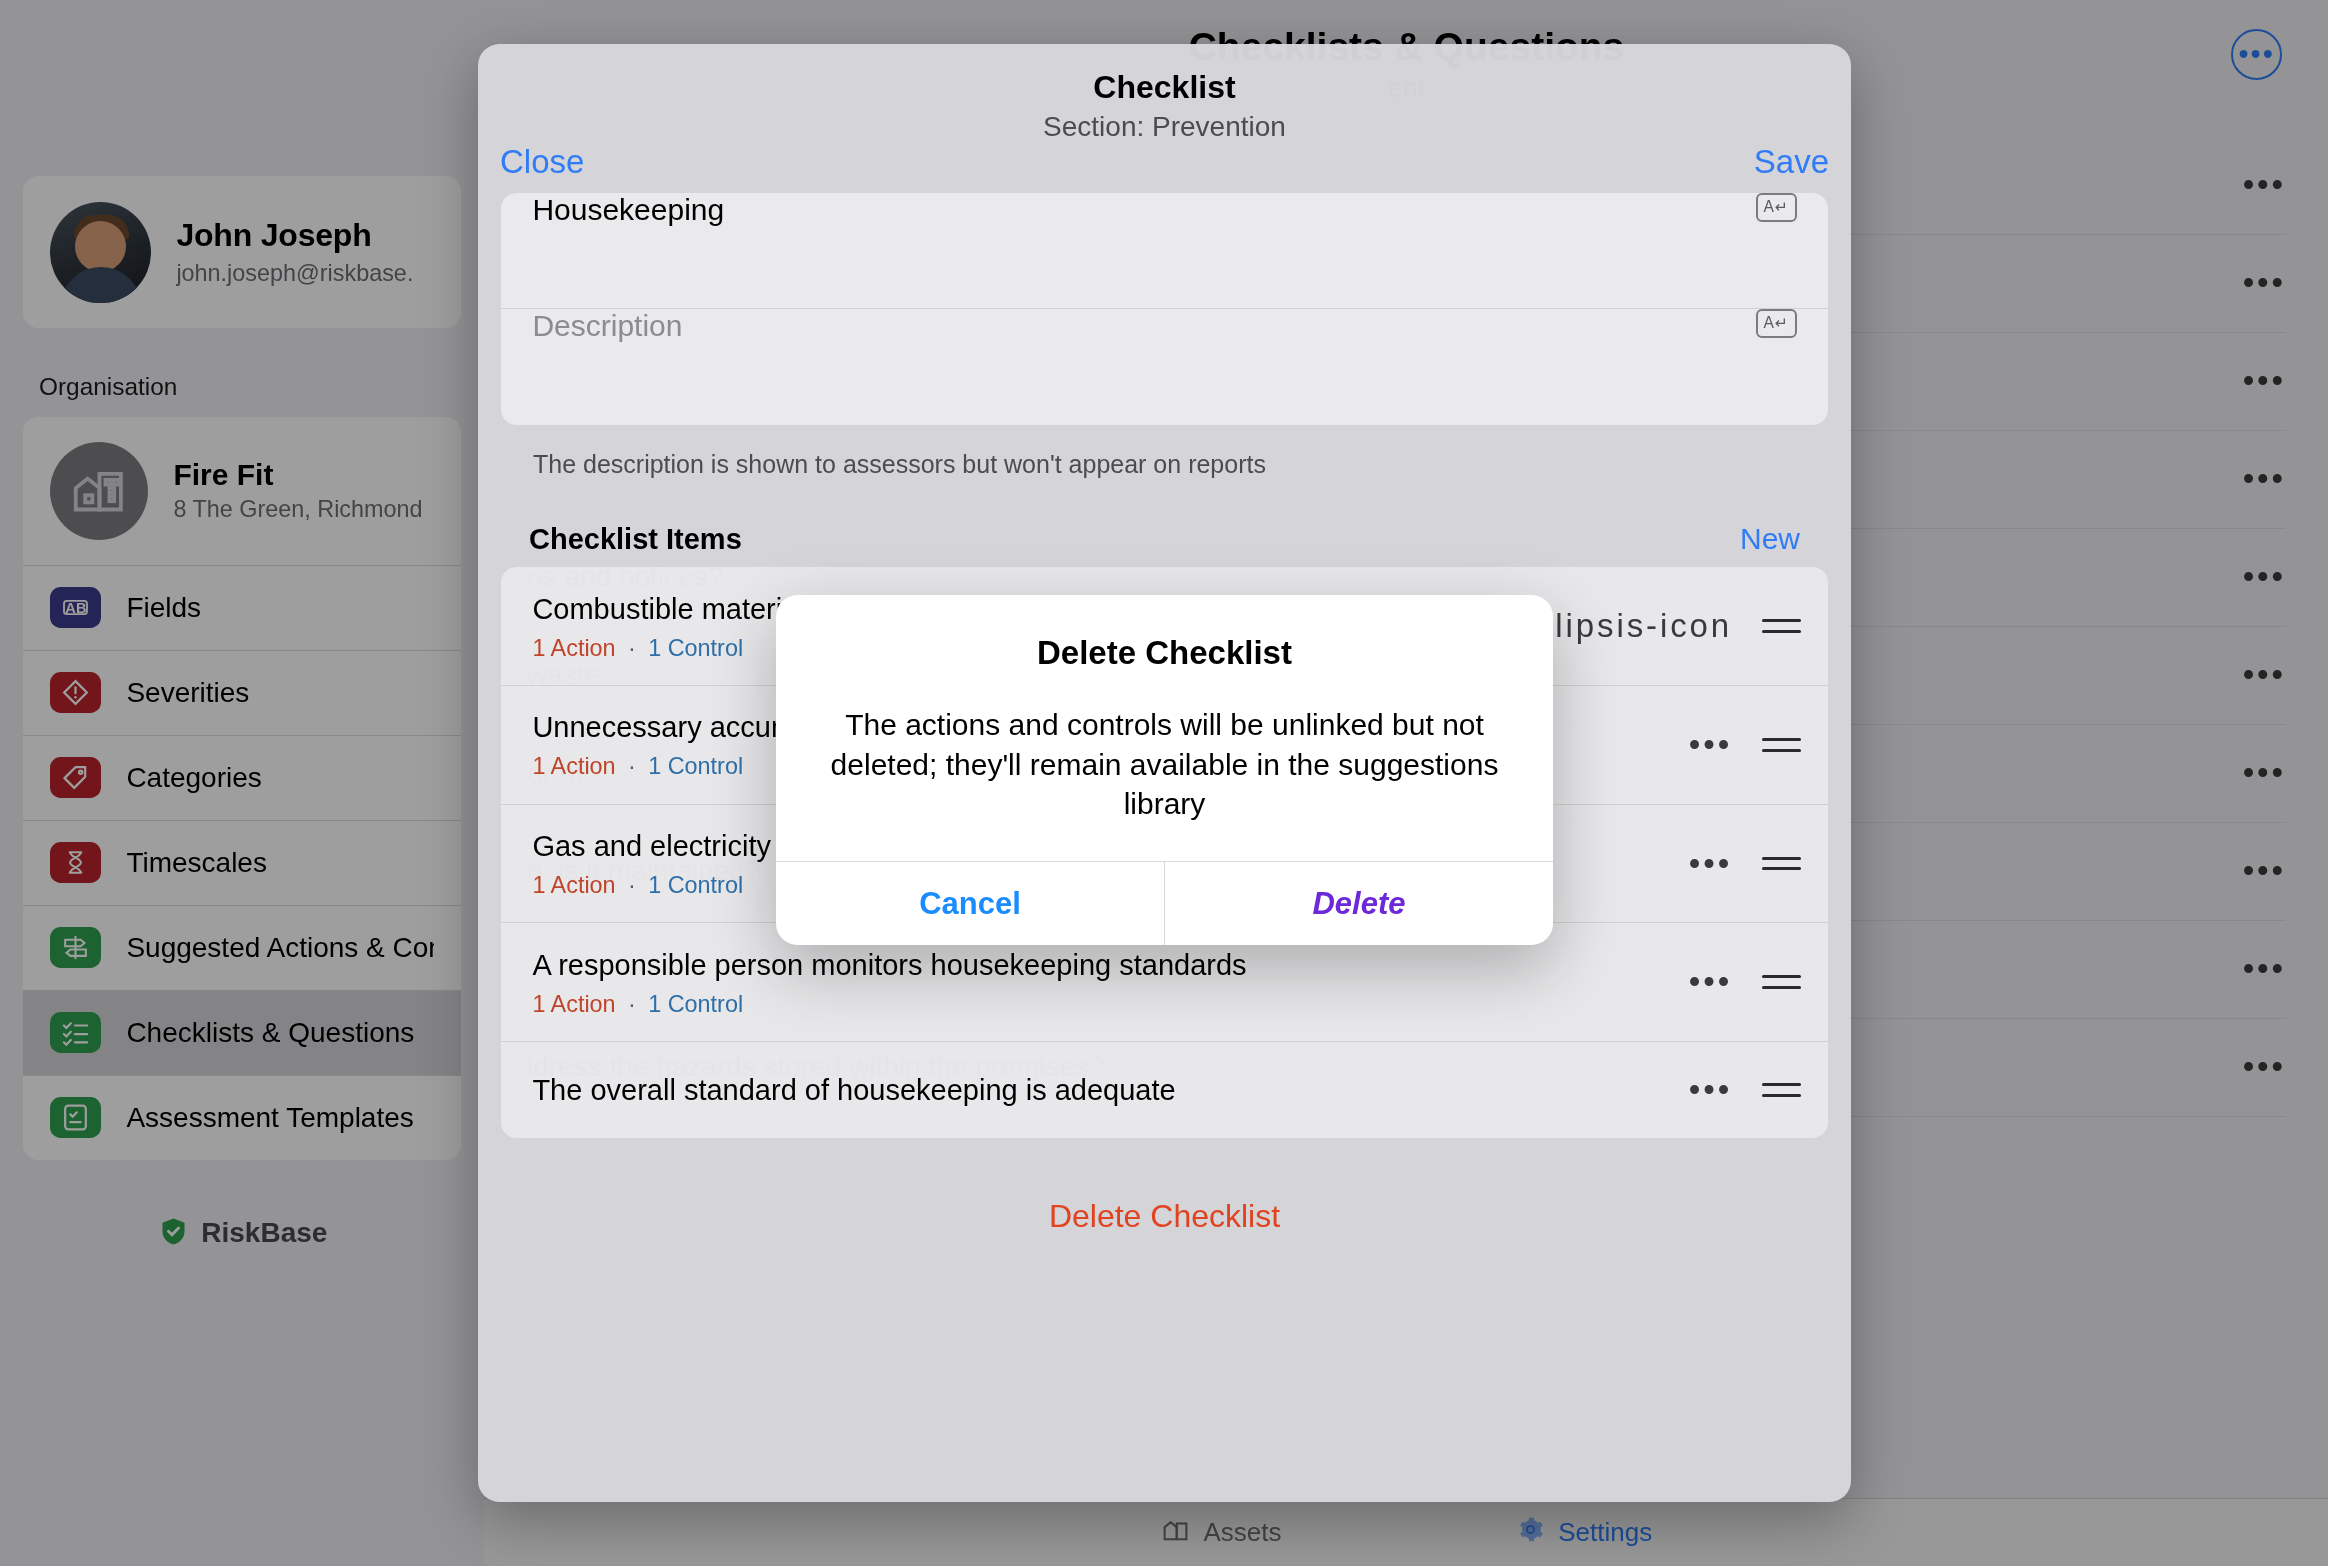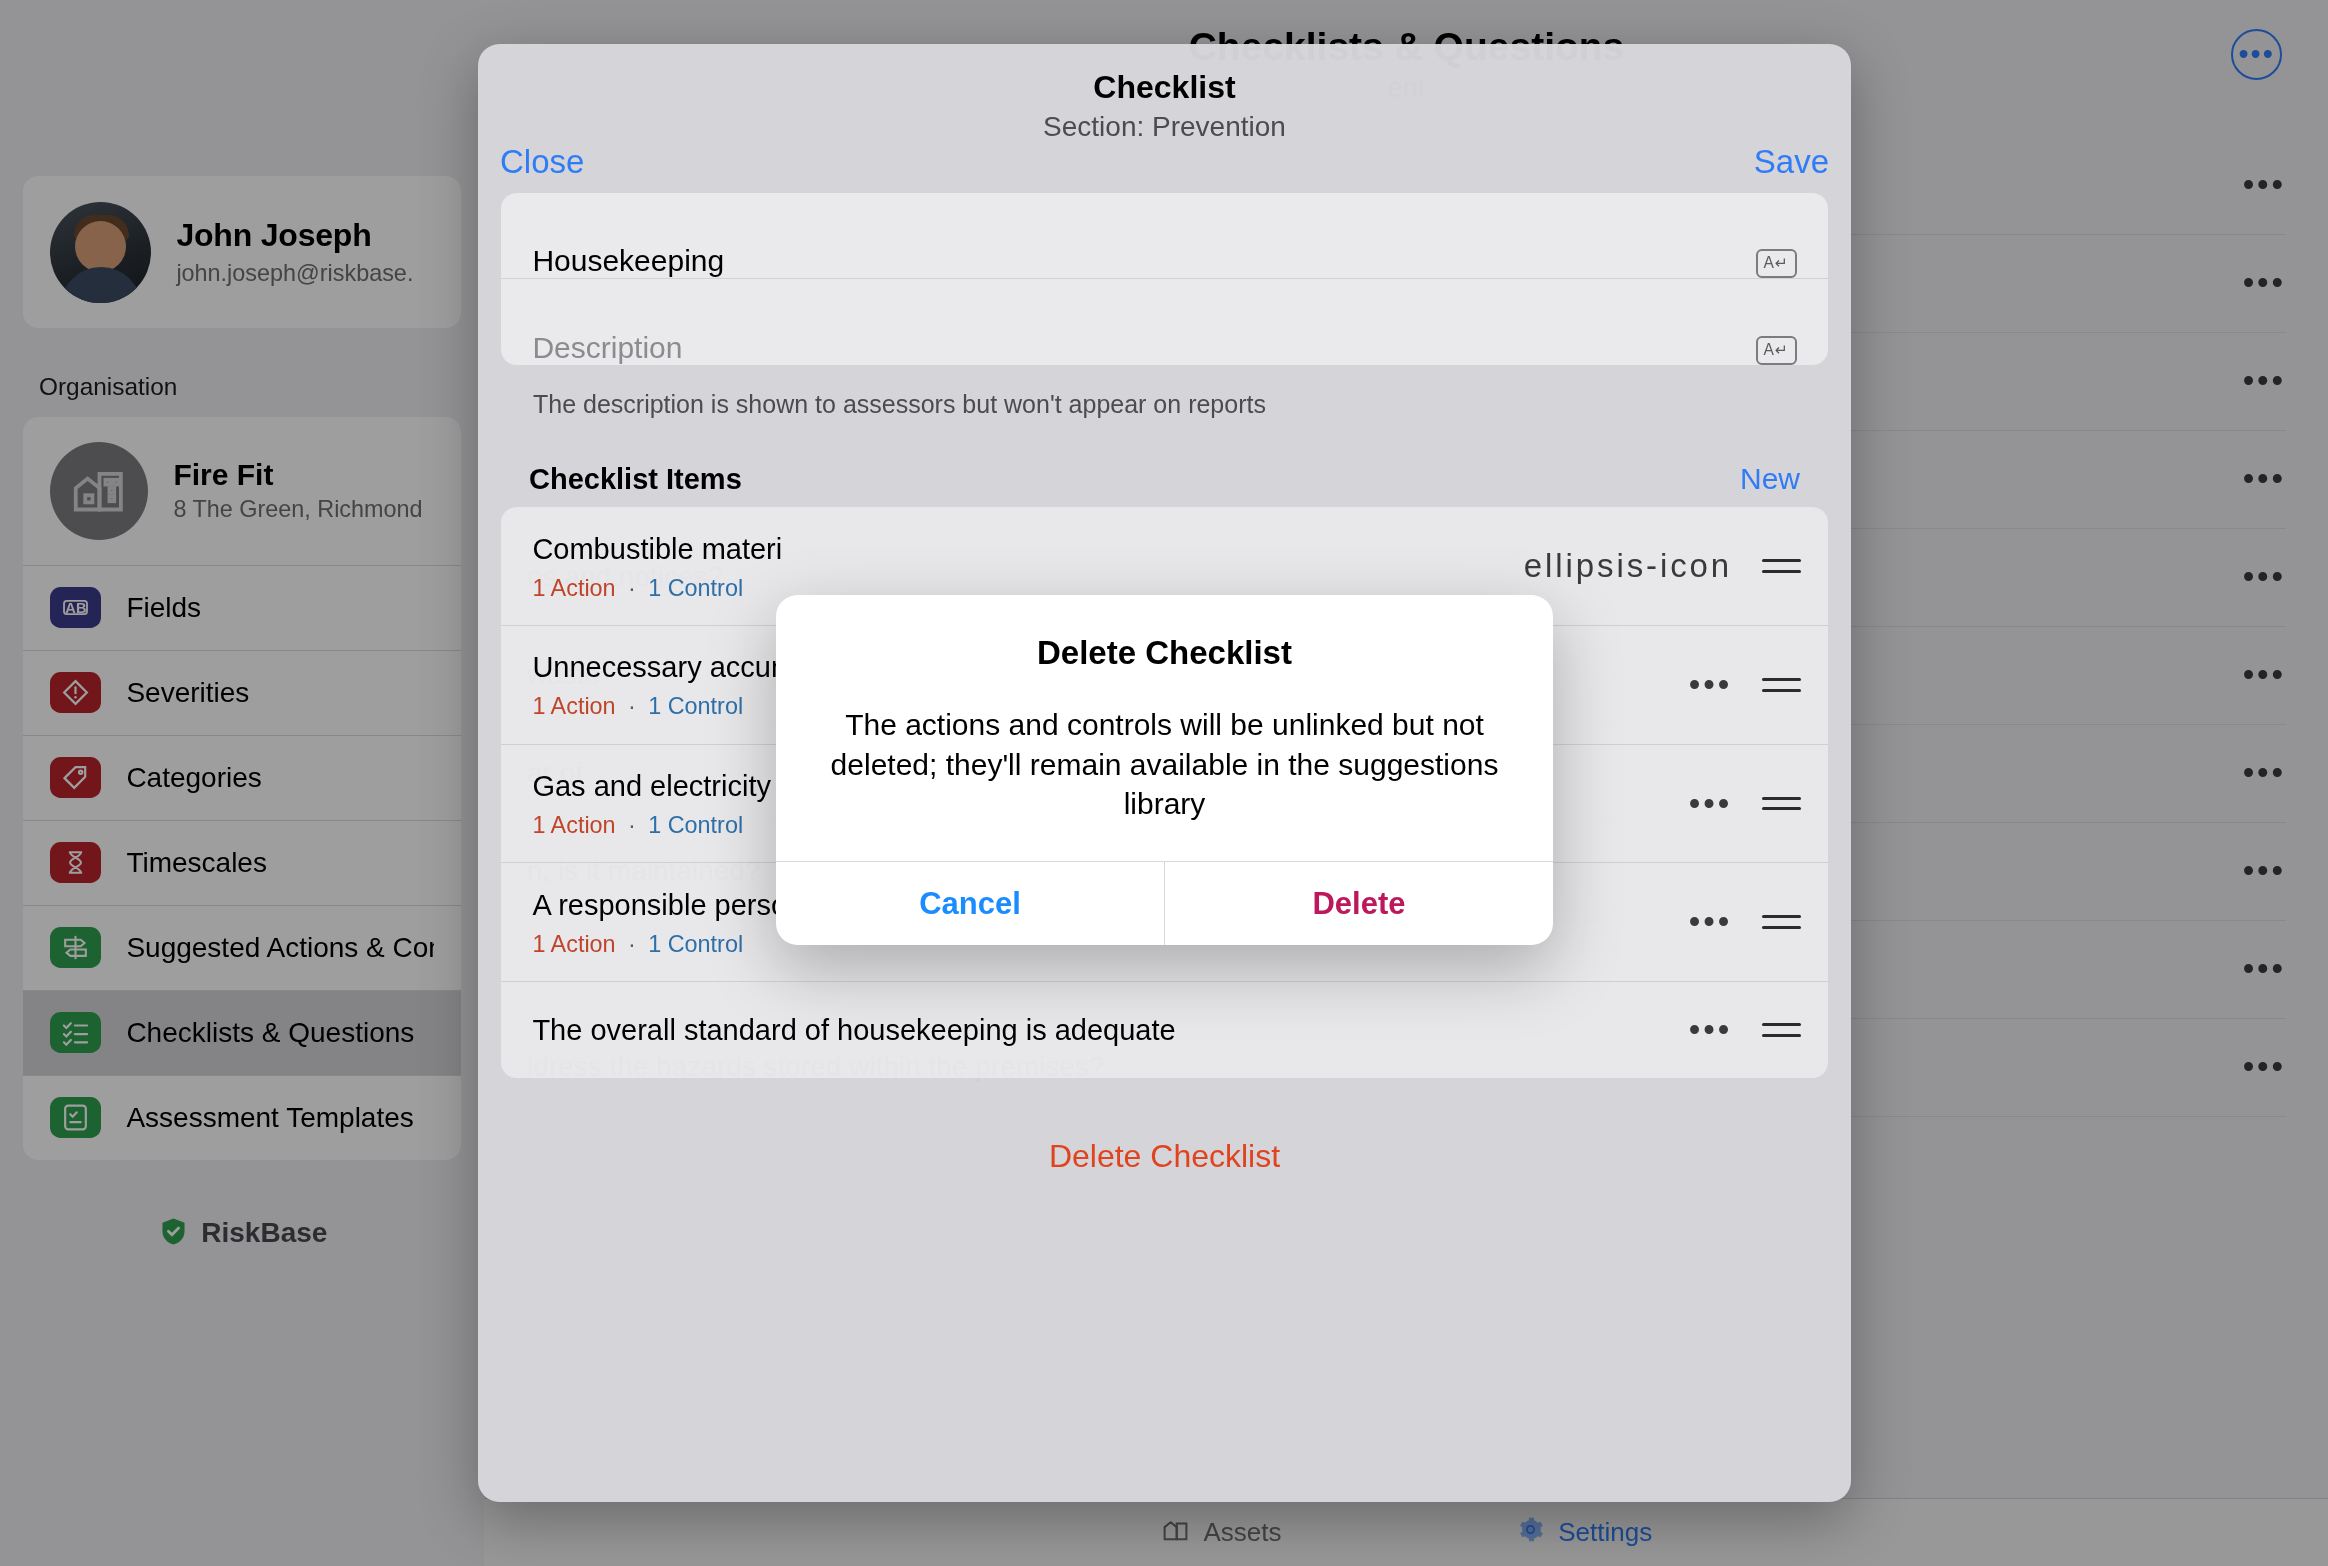--- a/index.html
+++ b/index.html
@@ -178,22 +178,22 @@
   .sheet-title { font-size: 32px; font-weight: 700; color: #000; }
   .sheet-sub   { font-size: 28px; color: #4b4b50; margin-top: 4.9px;}
 
   .field-group {
     margin: 11.7px 23.4px 0 23.4px;
     background: rgba(255,255,255,0.50);
     border-radius: 15.6px;
     overflow: hidden;
   }
   .field-row {
-    height: 86px;
-    display: flex; align-items: flex-end;
+    height: 116px;
+    display: flex; align-items: flex-start;
     padding: 0 31px;
     font-size: 30px; color: #000;
     border-bottom: 1px solid rgba(0,0,0,0.10);
   }
   .field-row:last-child { border-bottom: none; }
   .field-row.placeholder { color: #8b8b90; }
   .kb-badge {
     margin-left: auto;
     width: 41px; height: 29px;
     border: 2px solid #7b7b80; border-radius: 5.9px;
@@ -270,21 +270,21 @@
   .alert-actions {
     display: flex;
     border-top: 1px solid #d8d8dc;
     height: 84px;
   }
   .alert-btn {
     flex: 1; display: flex; align-items: center; justify-content: center;
     font-size: 31px; font-weight: 700; cursor: pointer;
   }
   .alert-btn.cancel { color: #1a8cff; border-right: 1px solid #d8d8dc; }
-  .alert-btn.delete { color: #be185d; }
+  .alert-btn.delete { color: #6d28d9; font-style: italic; }
 </style>
 </head>
 <body>
 
 <div id="root">
 
   <div class="bg-layer">
 
     <div class="sidebar">
 

